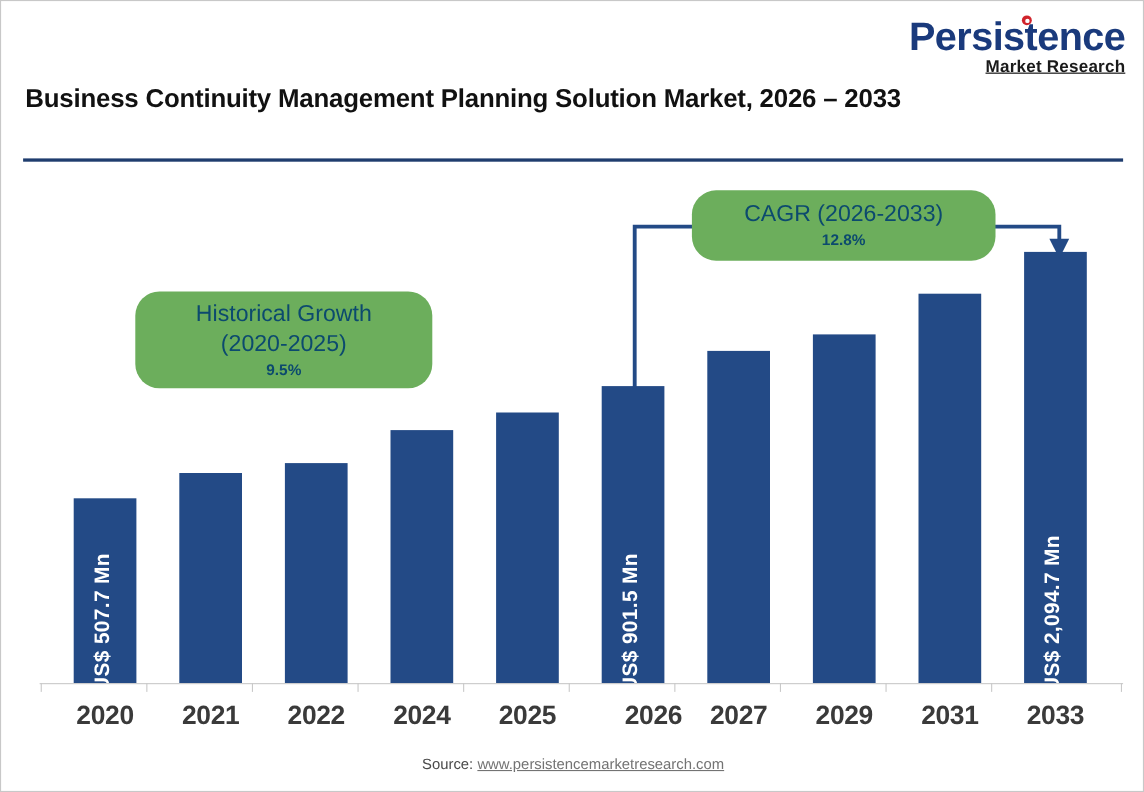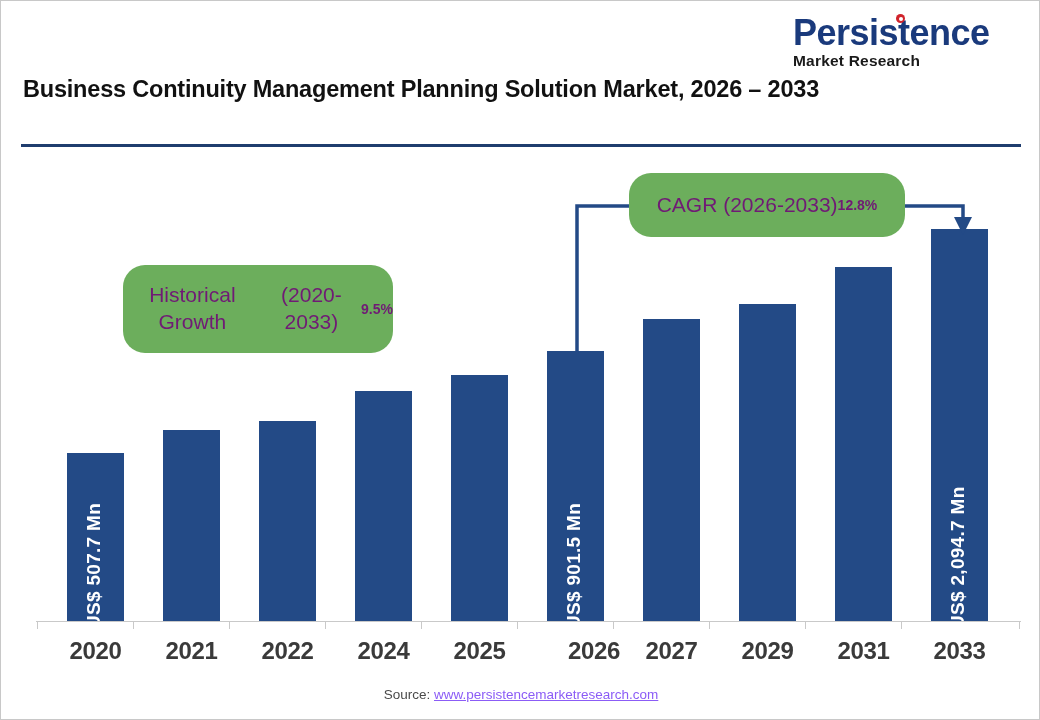--- a/index.html
+++ b/index.html
@@ -19,21 +19,23 @@
     box-sizing: border-box;
     overflow: hidden;
   }
 
   
   .logo {
     position: absolute;
     right: 16px;
     top: 14px;
     width: 230px;
+    text-align: right;
     line-height: 1;
+    text-decoration: underline;
   }
   .logo-main {
     font-size: 36px;
     font-weight: bold;
     color: #1a3a7c;
     letter-spacing: -0.5px;
     position: relative;
     display: inline-block;
   }
   .logo-dot {
@@ -131,25 +133,25 @@
     color: #3a3a3a;
     text-align: center;
     letter-spacing: -0.3px;
   }
 
   
   .callout {
     position: absolute;
     background: #6cae5c;
     border-radius: 22px;
-    color: #701a75;
+    color: #0c4a6e;
     text-align: center;
     box-sizing: border-box;
     display: flex;
-    flex-direction: row;
+    flex-direction: column;
     justify-content: center;
     align-items: center;
   }
   .callout-line {
     font-size: 21px;
     line-height: 1.28;
     font-weight: normal;
   }
   .callout-value {
     font-size: 14px;
@@ -183,21 +185,21 @@
   .source {
     position: absolute;
     left: 0;
     top: 686px;
     width: 1040px;
     text-align: center;
     font-size: 13.5px;
     color: #4a4a4a;
   }
   .source a {
-    color: #8b5cf6;
+    color: #737373;
     text-decoration: underline;
   }
 </style>
 </head>
 <body>
 
 <div id="page">
 
   <div class="logo">
     <div class="logo-main">
@@ -248,21 +250,21 @@
       <div class="axis-line"></div>
     </div>
 
   <svg class="connector" viewBox="0 0 1040 720">
     <polyline points="576,352 576,205 962,205 962,222" fill="none" stroke="#234a86" stroke-width="3.5"></polyline>
     <polygon points="962,234 953,216 971,216" fill="#234a86"></polygon>
   </svg>
 
   <div class="callout" id="callout-historical">
     <div class="callout-line">Historical Growth</div>
-    <div class="callout-line">(2020-2033)</div>
+    <div class="callout-line">(2020-2025)</div>
     <div class="callout-value">9.5%</div>
   </div>
 
   <div class="callout" id="callout-cagr">
     <div class="callout-line">CAGR (2026-2033)</div>
     <div class="callout-value">12.8%</div>
   </div>
 
   <div class="source">
     <span>Source:</span>

